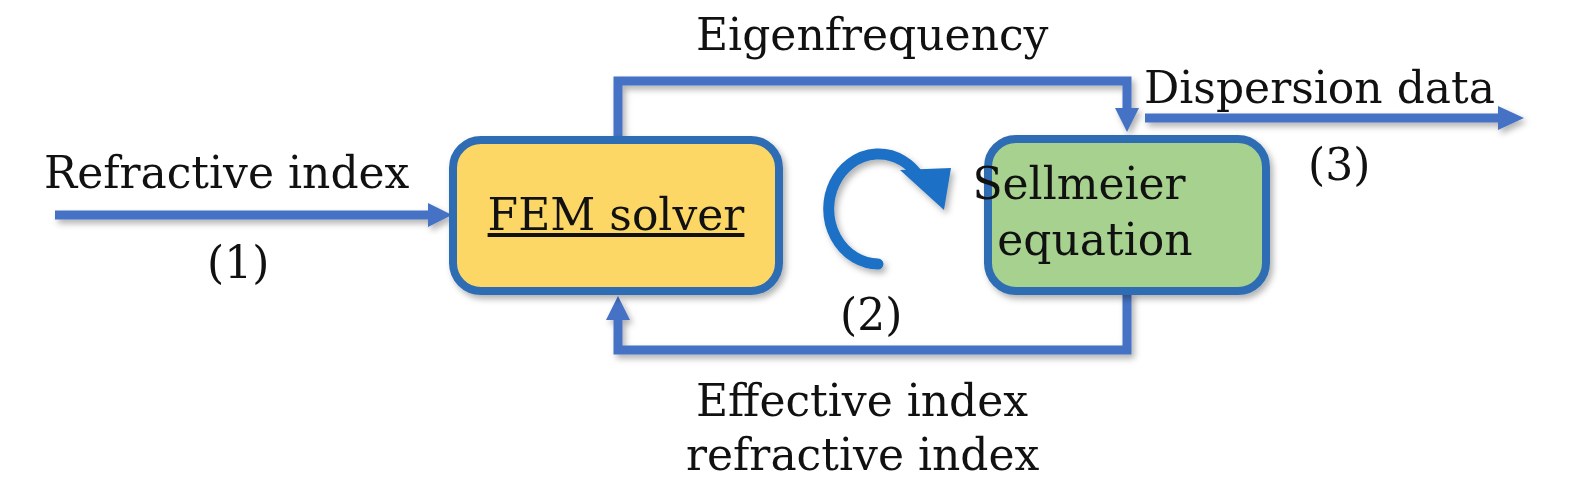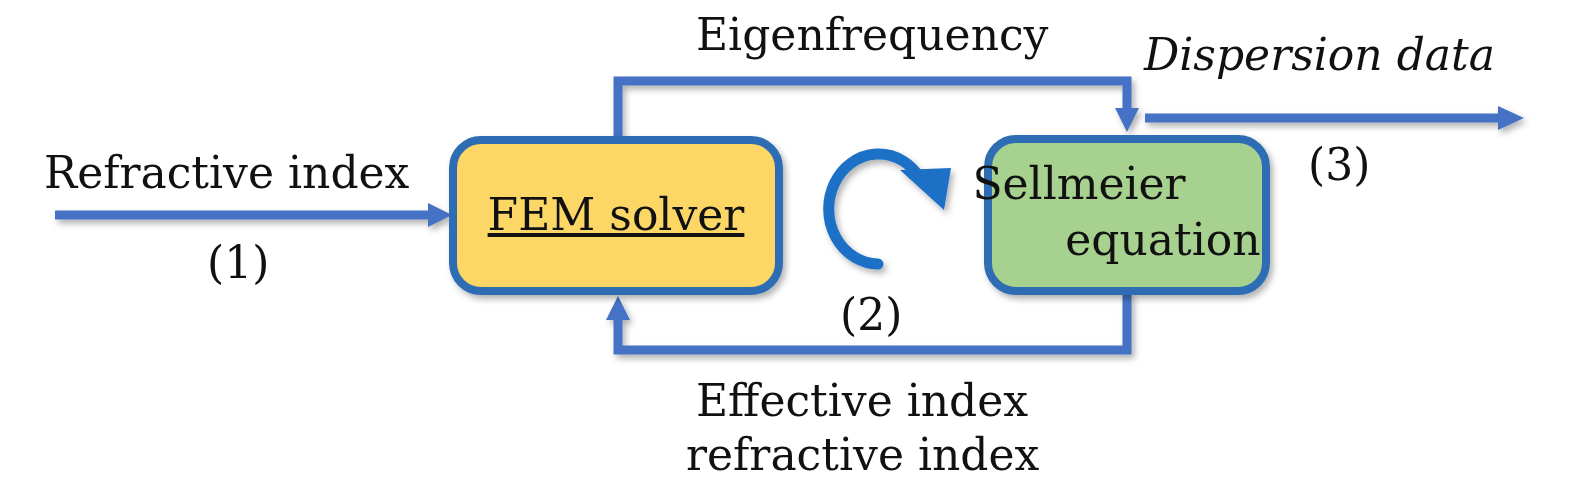--- a/index.html
+++ b/index.html
@@ -49,23 +49,23 @@
     <path d="M 878 264 A 50 55 0 1 1 920 178" fill="none" stroke="#1F6FC5" stroke-width="11" stroke-linecap="round"></path>
     <polygon points="900,170 951,168 944,210" fill="#1F6FC5"></polygon>
   </g>
 </svg>
 
 <div class="lbl" style="left:44px; top:148px;">Refractive index</div>
 <div class="lbl" style="left:207px; top:238px;">(1)</div>
 
 <div class="lbl" style="left:696px; top:10px;">Eigenfrequency</div>
 
-<div class="lbl" style="left:1144px; top:30px;font-style:italic;">Dispersion data</div>
+<div class="lbl" style="left:1144px; top:63px;">Dispersion data</div>
 <div class="lbl" style="left:1308px; top:140px;">(3)</div>
 
 <div class="lbl" style="left:840px; top:290px;">(2)</div>
 
 <div class="lbl" style="left:696px; top:376px;">Effective index</div>
 <div class="lbl" style="left:686px; top:430px;">refractive index</div>
 
 <div class="box-text" style="left:453px; top:191px; width:326px;text-decoration:underline;">FEM solver</div>
 <div class="box-text" style="left:940px; top:160px; width:278px;">Sellmeier</div>
-<div class="box-text" style="left:1024px; top:216px; width:278px;">equation</div>
+<div class="box-text" style="left:956px; top:216px; width:278px;">equation</div>
 
 </body></html>

